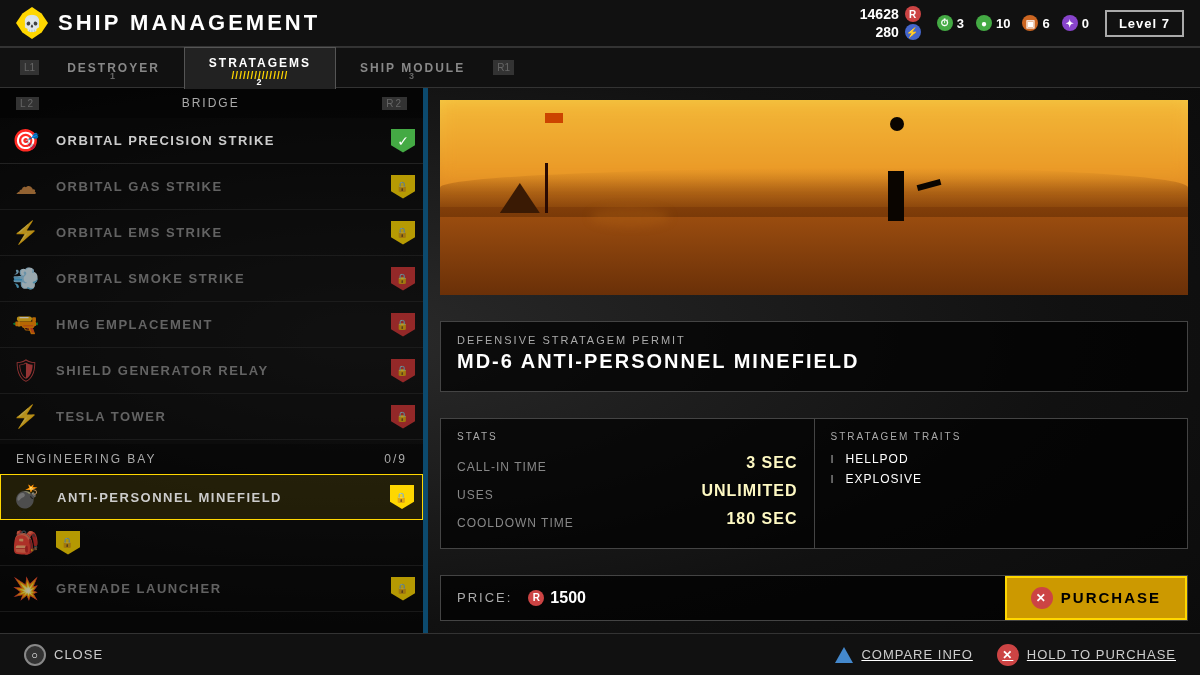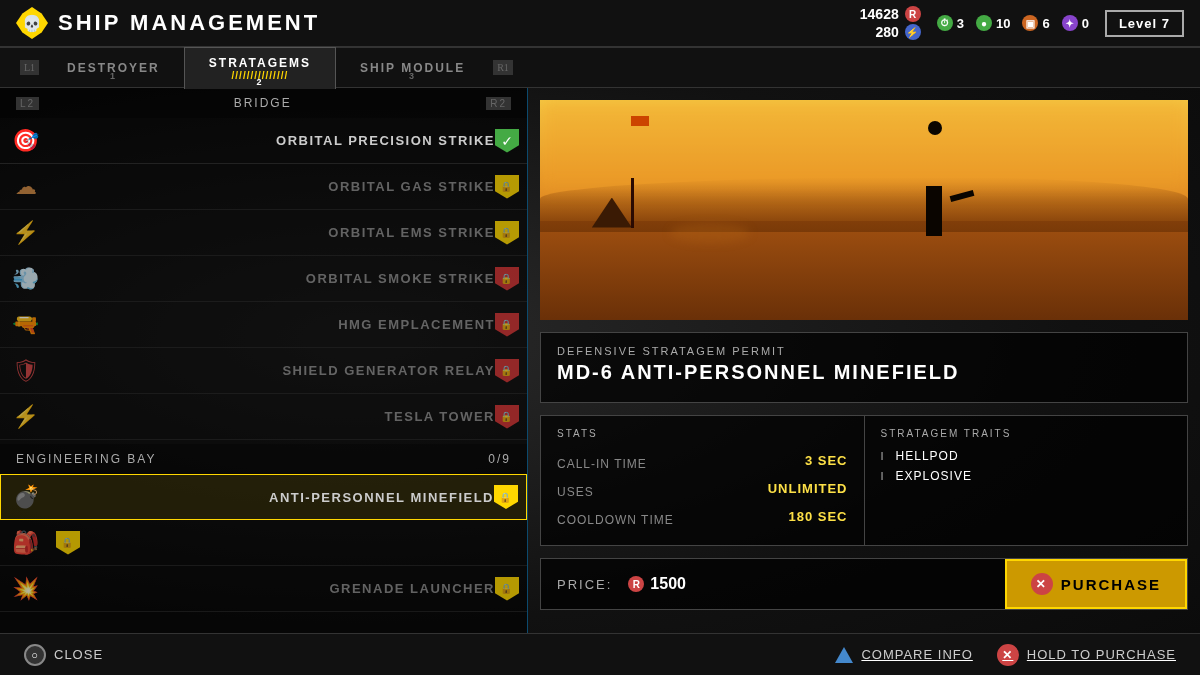--- a/index.html
+++ b/index.html
@@ -182,26 +182,25 @@
 
     
     .main-content {
       display: flex;
       flex: 1;
       overflow: hidden;
     }
 
     
     .left-panel {
-      width: 528px;
+      width: 428px;
       background: rgba(0,0,0,0.6);
-      border-right: 1px solid #0c4a6e;
+      border-right: 5px solid #0c4a6e;
       overflow-y: auto;
       padding: 0;
-      text-align: right;
     }
 
     .section-header {
       display: flex;
       justify-content: space-between;
       align-items: center;
       padding: 8px 16px;
       color: #aaa;
       font-size: 12px;
       letter-spacing: 2px;
@@ -301,21 +300,21 @@
       background: rgba(0,0,0,0.3);
       margin-top: 4px;
     }
 
     
     .right-panel {
       flex: 1;
       display: flex;
       flex-direction: column;
       padding: 12px;
-      gap: 12px;
+      gap: 26px;
     }
 
     .preview-image {
       width: 100%;
       height: 220px;
       background: linear-gradient(180deg, 
         #e8a030 0%, 
         #d4852a 20%, 
         #c97820 40%, 
         #b86a18 60%, 
@@ -394,23 +393,23 @@
 
     .stat-label {
       font-size: 12px;
       color: #888;
       letter-spacing: 1px;
       text-transform: uppercase;
       margin-top: 8px;
     }
 
     .stat-value {
-      font-size: 13px;
+      font-size: 16px;
       font-weight: bold;
-      color: #fde047;
+      color: #fef9c3;
       letter-spacing: 1px;
     }
 
     .trait-row {
       display: flex;
       align-items: center;
       gap: 8px;
       margin-bottom: 6px;
     }
 
@@ -534,21 +533,20 @@
     .item-icon-minefield { color: #ccaa44; font-size: 22px; }
     .item-icon-supply { color: #44aacc; font-size: 22px; }
     .item-icon-grenade { color: #44aacc; font-size: 22px; }
 
     .l1-label, .r1-label {
       font-size: 10px;
       color: #666;
       background: #333;
       padding: 2px 4px;
       margin: 0 4px;
-      font-family: Liberation Serif, serif;
     }
   </style>
 </head>
 <body>
 
 <div class="bg-overlay"></div>
 
 <div class="main-container">
 
   <div class="top-bar">

